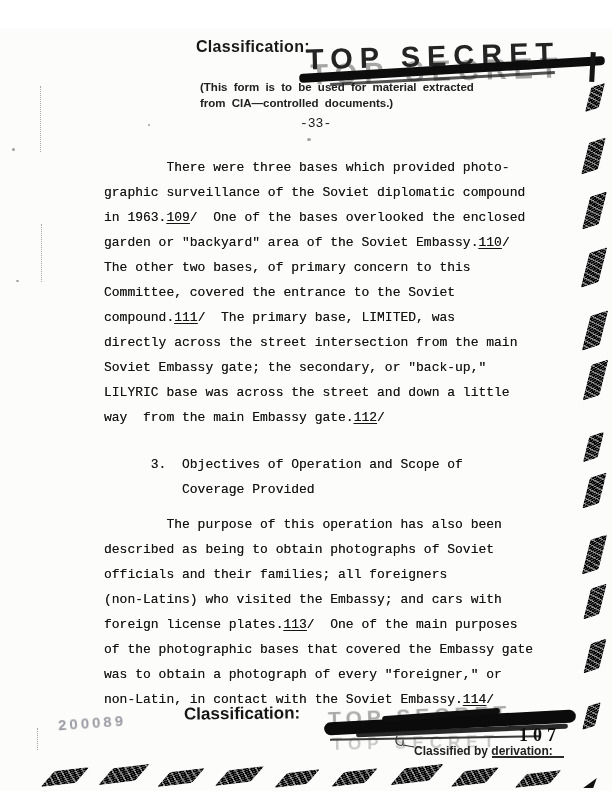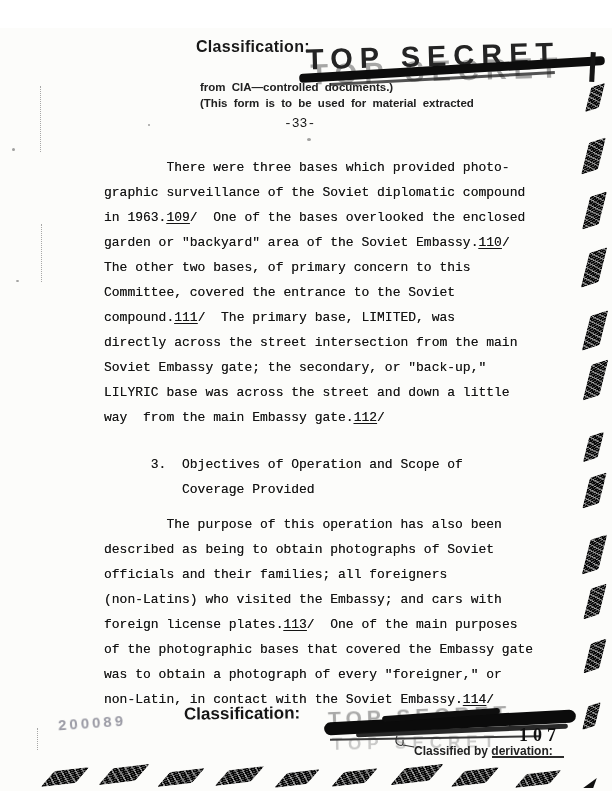--- a/index.html
+++ b/index.html
@@ -31,21 +31,21 @@
   .stamp-tail{
     position:absolute; left:590px; top:24px; width:5px; height:30px;
     background:#161616; transform:rotate(3deg);
   }
   .form-note{
     position:absolute; left:200px; top:51px; width:300px;
     font-size:11.5px; font-weight:bold; line-height:16px;
     word-spacing:3px; color:#212121;
   }
   .page-num-top{
-    position:absolute; left:284px; top:88px;
+    position:absolute; left:300px; top:88px;
     font-family:"Liberation Mono", monospace; font-size:13px; color:#151515;
   }
   
   #body-text{
     position:absolute; left:104px; top:127px; width:470px;
     font-family:"Liberation Mono", monospace;
     font-size:13px; line-height:25px; color:#141414;
     white-space:pre; text-shadow:0 0 .4px rgba(0,0,0,.6);
   }
   .para{margin:0;}
@@ -130,22 +130,22 @@
 <body>
 
 <div id="page">
 
   <div class="cls-label-top">Classification:</div>
   <div class="stamp-top">TOP SECRET</div>
   <div class="strike-top"></div>
   <div class="strike-top-echo"></div>
   <div class="stamp-tail"></div>
   <div class="form-note">
+    <div>(This form is to be used for material extracted</div>
     <div>from CIA—controlled documents.)</div>
-    <div>(This form is to be used for material extracted</div>
   </div>
   <div class="page-num-top">-33-</div>
 
   <div id="body-text"><div class="para p1"><div>        There were three bases which provided photo-</div><div>graphic surveillance of the Soviet diplomatic compound</div><div>in 1963.<span class="fnref">109</span>/  One of the bases overlooked the enclosed</div><div>garden or "backyard" area of the Soviet Embassy.<span class="fnref">110</span>/</div><div>The other two bases, of primary concern to this</div><div>Committee, covered the entrance to the Soviet</div><div>compound.<span class="fnref">111</span>/  The primary base, LIMITED, was</div><div>directly across the street intersection from the main</div><div>Soviet Embassy gate; the secondary, or "back-up,"</div><div>LILYRIC base was across the street and down a little</div><div>way  from the main Embassy gate.<span class="fnref">112</span>/</div></div><div class="para heading"><div>      3.  Objectives of Operation and Scope of</div><div>          Coverage Provided</div></div><div class="para p2"><div>        The purpose of this operation has also been</div><div>described as being to obtain photographs of Soviet</div><div>officials and their families; all foreigners</div><div>(non-Latins) who visited the Embassy; and cars with</div><div>foreign license plates.<span class="fnref">113</span>/  One of the main purposes</div><div>of the photographic bases that covered the Embassy gate</div><div>was to obtain a photograph of every "foreigner," or</div><div>non-Latin, in contact with the Soviet Embassy.<span class="fnref">114</span>/</div></div></div>
 
   <div class="stamp-number">200089</div>
   <div class="cls-label-bottom">Classification:</div>
   <div class="stamp-bottom-echo1">TOP SECRET</div>
   <div class="stamp-bottom-echo2">TOP SECRET</div>
   <div class="scribble-main"></div>

